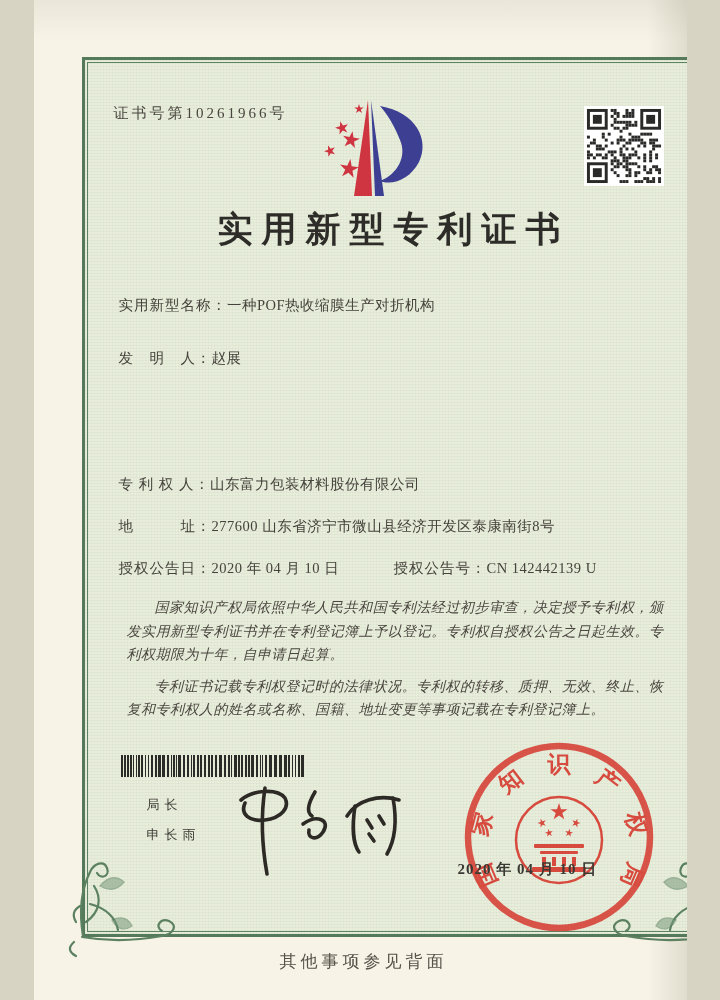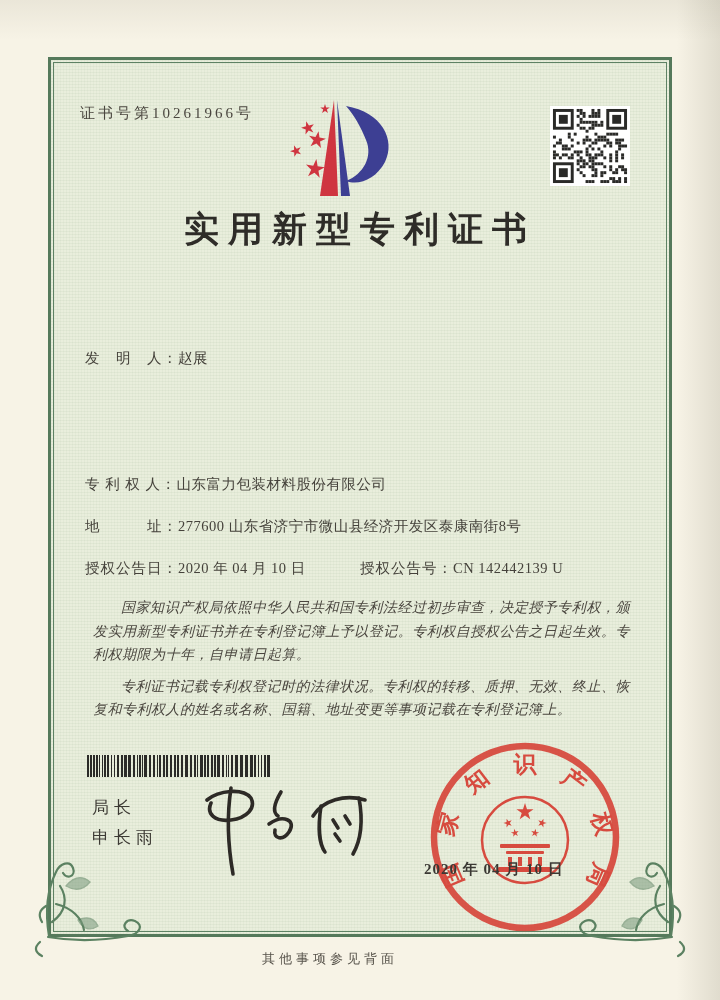--- a/index.html
+++ b/index.html
@@ -1,17 +1,17 @@
 <!DOCTYPE html>
 <html><head>
 <meta charset="utf-8">
 <style>
   html,body{margin:0;padding:0;}
   body{background:#d8d4c4;font-family:"Liberation Serif", serif;}
-  .paper{position:relative;width:720px;height:1000px;margin:0 auto;overflow:hidden;
+  .paper{position:relative;width:653px;height:1000px;margin:0 auto;overflow:hidden;
     background:#f7f3e6;
     background-image:linear-gradient(90deg, rgba(0,0,0,0) 94%, rgba(120,115,95,0.18) 100%),
                      linear-gradient(0deg, rgba(0,0,0,0) 96%, rgba(120,115,95,0.10) 100%);}
   .frame-outer{position:absolute;left:48px;top:57px;width:618px;height:874px;
     border:3px solid #55795b;
     background:
       repeating-linear-gradient(0deg, rgba(110,145,105,0.07) 0 1px, rgba(0,0,0,0) 1px 3px),
       repeating-linear-gradient(90deg, rgba(110,145,105,0.05) 0 1px, rgba(0,0,0,0) 1px 3px),
       #e9eedc;}
   .frame-inner{position:absolute;inset:2px;border:1px solid #5e8264;}
@@ -20,30 +20,30 @@
   .qr{position:absolute;left:550px;top:106px;width:80px;height:80px;}
   .title{position:absolute;left:48px;top:206px;width:624px;text-align:center;
     font-size:35px;font-weight:bold;letter-spacing:9px;color:#2e2c28;}
   .field{position:absolute;left:85px;right:60px;font-size:14.5px;color:#45423b;letter-spacing:0.5px;white-space:nowrap;}
   .flabel{letter-spacing:1px;}
   .grant-no{position:absolute;left:275px;}
   .paras{position:absolute;left:85px;top:588px;width:553px;font-size:14px;line-height:23.5px;
     color:#4a463f;text-align:justify;}
   .paras p{margin:8px;text-indent:2em;letter-spacing:0.5px;font-style:italic;}
   .barcode{position:absolute;left:85px;top:755px;width:190px;height:22px;}
-  .signer{position:absolute;left:92px;font-size:17px;letter-spacing:5px;color:#3c3a34;}
+  .signer{position:absolute;left:113px;font-size:13px;letter-spacing:5px;color:#3c3a34;}
   .signature{position:absolute;left:185px;top:772px;width:195px;height:108px;z-index:2;}
   .seal{position:absolute;left:420px;top:740px;width:210px;height:200px;opacity:0.9;z-index:3;}
   .seal-ch{font-size:23px;font-weight:bold;fill:#d63a2f;text-anchor:middle;font-family:"Liberation Serif",serif;}
   .seal-date{position:absolute;left:424px;top:860px;width:175px;font-size:15px;font-weight:bold;
     color:#3a3833;letter-spacing:1px;z-index:4;}
   .page-foot{position:absolute;left:48px;top:912px;width:624px;text-align:center;
     font-size:13px;letter-spacing:2px;color:#4a463f;}
   .back-note{position:absolute;left:0;top:950px;width:660px;text-align:center;
-    font-size:13px;letter-spacing:4px;color:#56524a;}
+    font-size:17px;letter-spacing:4px;color:#56524a;}
   .corners{position:absolute;left:0;top:842px;width:720px;height:158px;pointer-events:none;}
 </style>
 </head>
 <body>
 
 <div class="paper">
 
   <div class="frame-outer">
     <div class="frame-inner"></div>
   </div>
@@ -251,20 +251,23 @@
         <rect x="57" y="3" width="15" height="15" fill="#ffffff"></rect>
         <rect x="60" y="6" width="9" height="9" fill="#2a2a28"></rect>
         <rect x="0" y="54" width="21" height="21" fill="#2a2a28"></rect>
         <rect x="3" y="57" width="15" height="15" fill="#ffffff"></rect>
         <rect x="6" y="60" width="9" height="9" fill="#2a2a28"></rect>
       </g>
   </svg>
 
   <div class="title">实用新型专利证书</div>
 
+  <div class="field" style="top:296px">
+    <span class="flabel">实用新型名称：</span><span>一种POF热收缩膜生产对折机构</span>
+  </div>
   <div class="field" style="top:349px">
     <span class="flabel">发　明　人：</span><span>赵展</span>
   </div>
   <div class="field" style="top:475px">
     <span class="flabel">专 利 权 人：</span><span>山东富力包装材料股份有限公司</span>
   </div>
   <div class="field" style="top:517px">
     <span class="flabel">地　　　址：</span><span>277600 山东省济宁市微山县经济开发区泰康南街8号</span>
   </div>
   <div class="field" style="top:559px">

